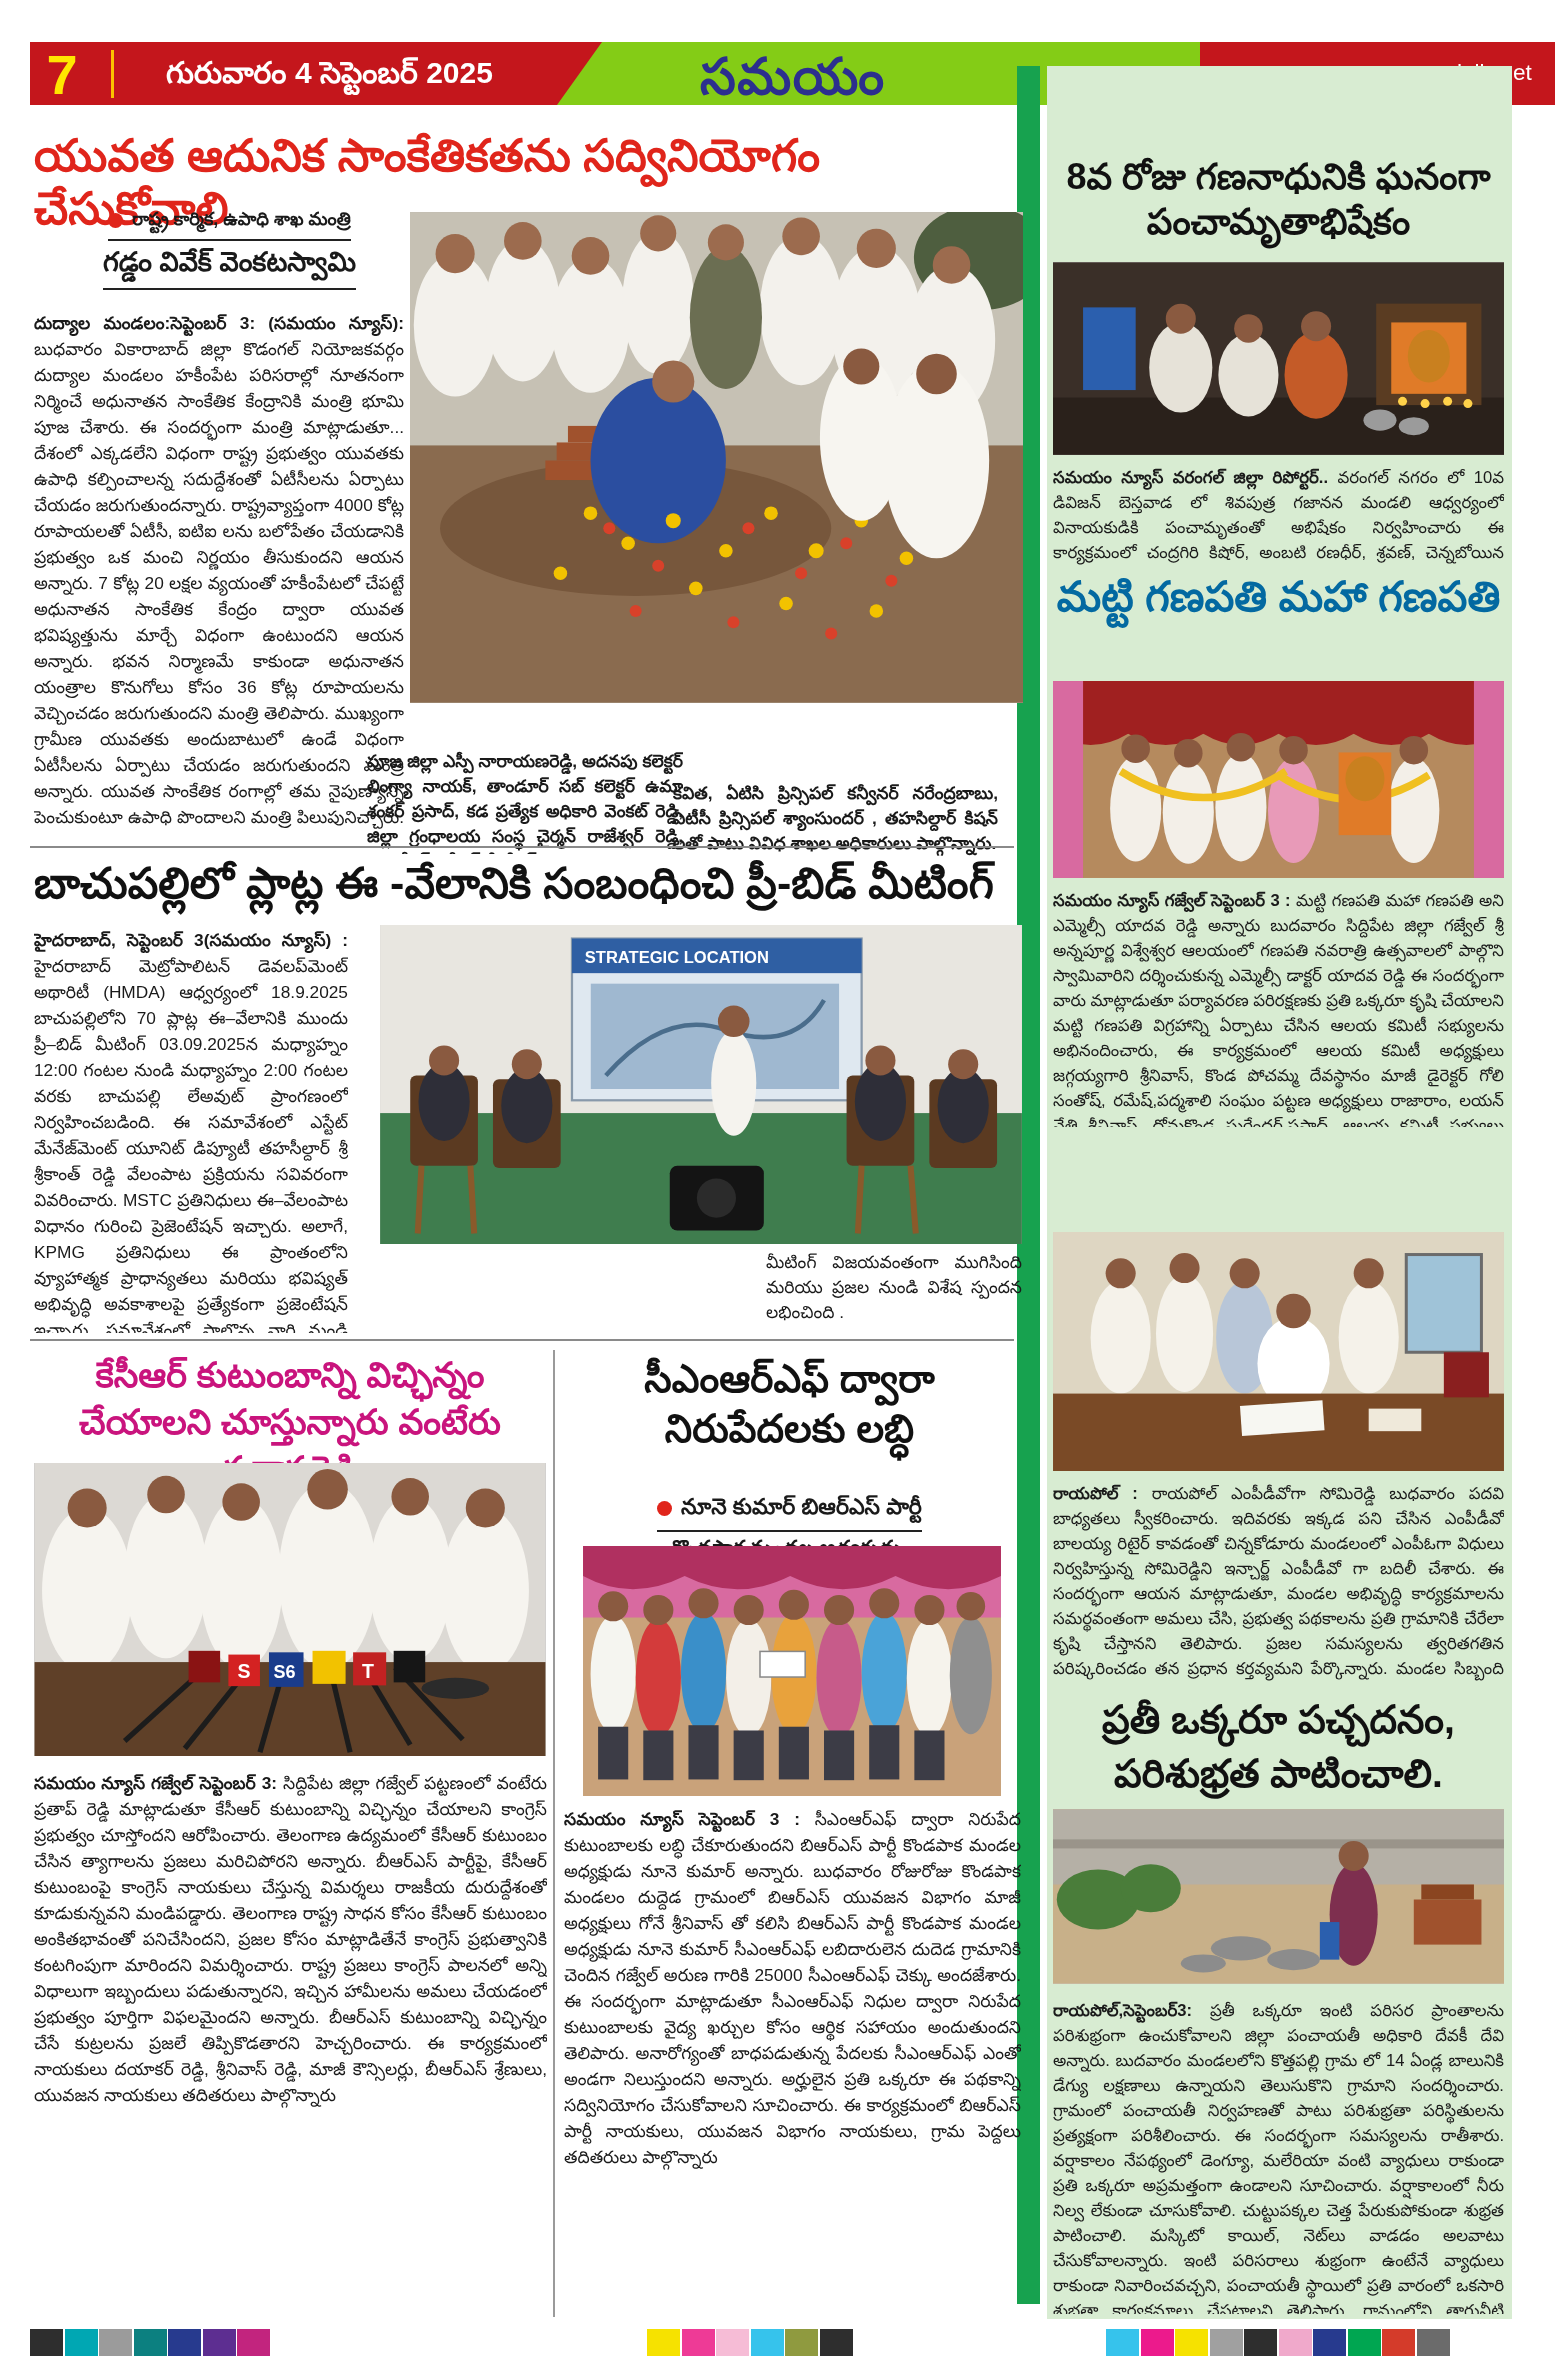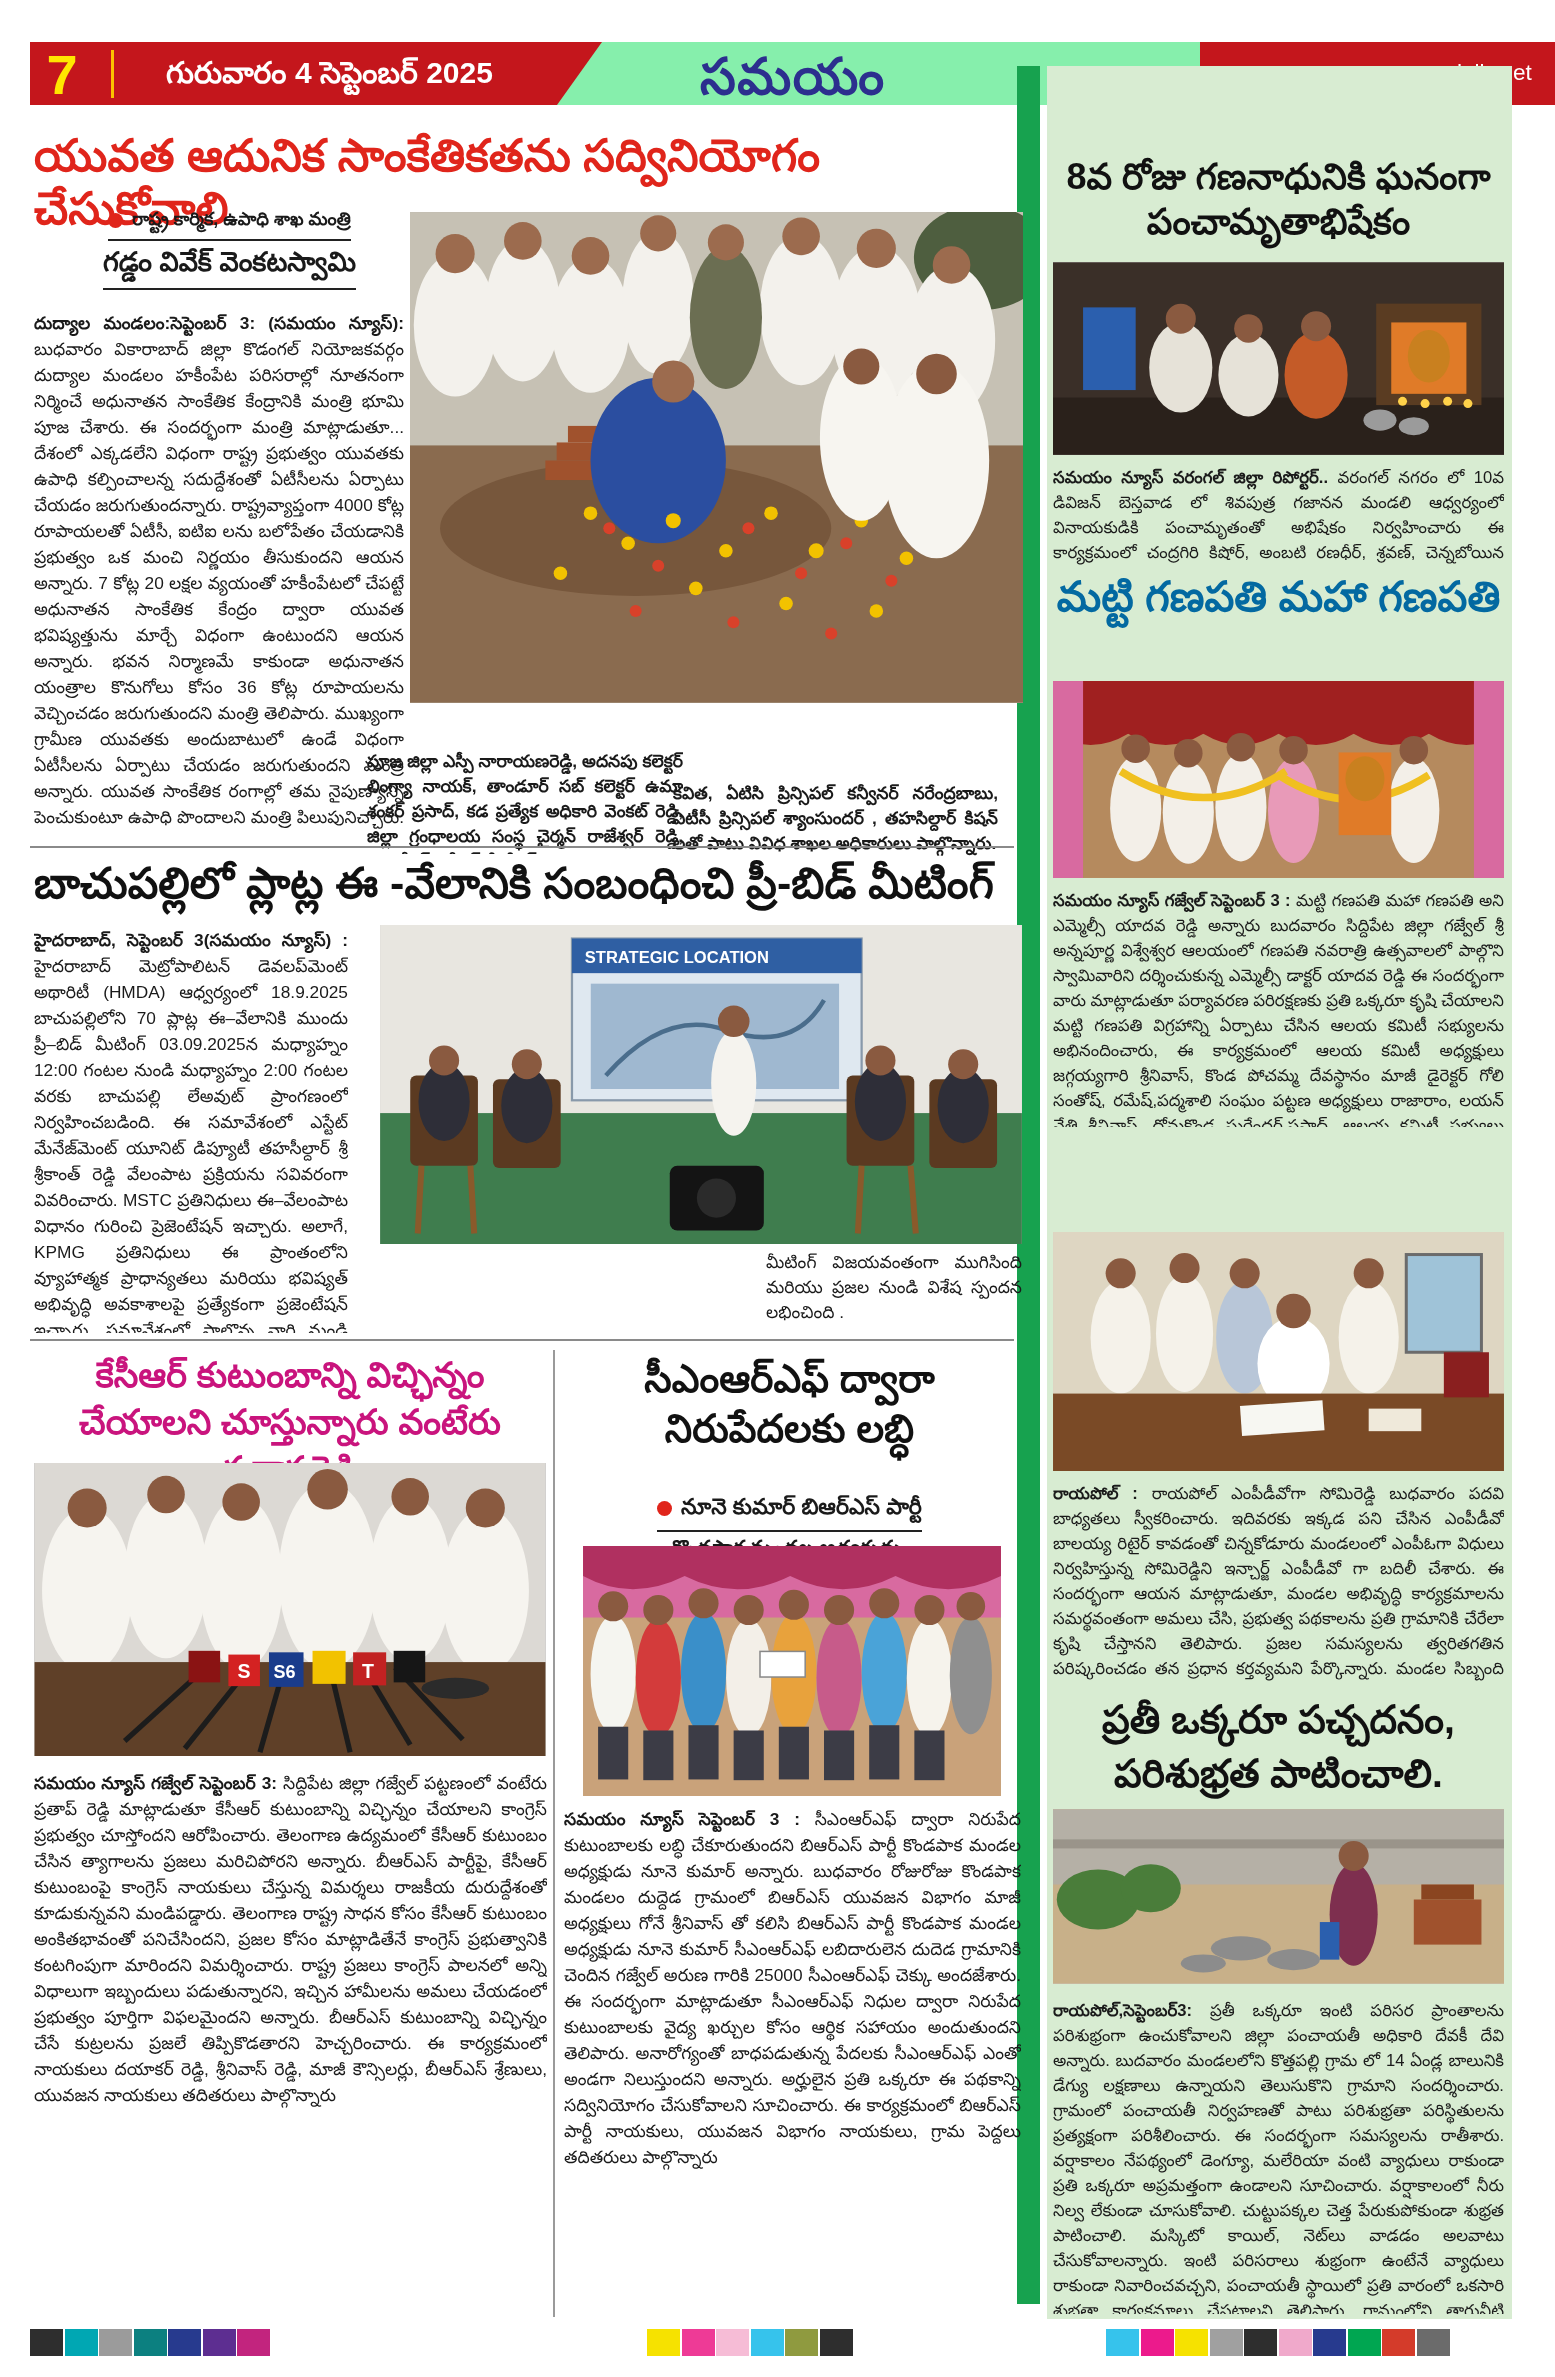--- a/index.html
+++ b/index.html
@@ -1,21 +1,21 @@
 <!DOCTYPE html>
 <html style="font-size:12px"><head>
 <meta charset="utf-8">
 <style>
   html,body{margin:0;padding:0;background:#ffffff;}
   .page{position:relative;width:1555px;height:2377px;background:#ffffff;overflow:hidden;
         font-family:"Liberation Sans",sans-serif;color:#1a1a1a;}
   .abs{position:absolute;}
   
   .hdr-red{background:#c4161c;}
-  .hdr-yellow{background:#86efac;}
+  .hdr-yellow{background:#84cc16;}
   .pageno{color:#ffe600;font-weight:bold;font-size:56px;line-height:56px;}
   .hdr-divider{background:#fcc200;width:3px;}
   .hdr-date{color:#ffffff;font-weight:bold;font-size:30px;text-align:center;}
   .masthead{color:#2c2f8e;font-weight:bold;font-size:51px;letter-spacing:1.5px;}
   .hdr-url{color:#ffffff;font-size:22.6px;text-align:center;}
   .wedge{width:0;height:0;border-top:63px solid #c4161c;border-right:45px solid transparent;}
   
   .hl-red{color:#e0251b;font-weight:bold;font-size:45px;line-height:53px;}
   .hl-black{color:#111111;font-weight:bold;font-size:43px;line-height:50px;}
   .hl-magenta{color:#c9147d;font-weight:bold;font-size:35px;line-height:47px;text-align:center;}

